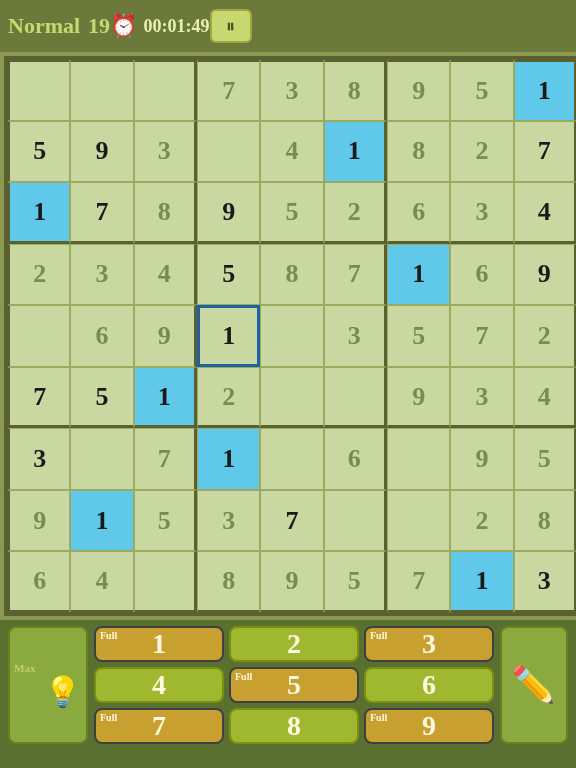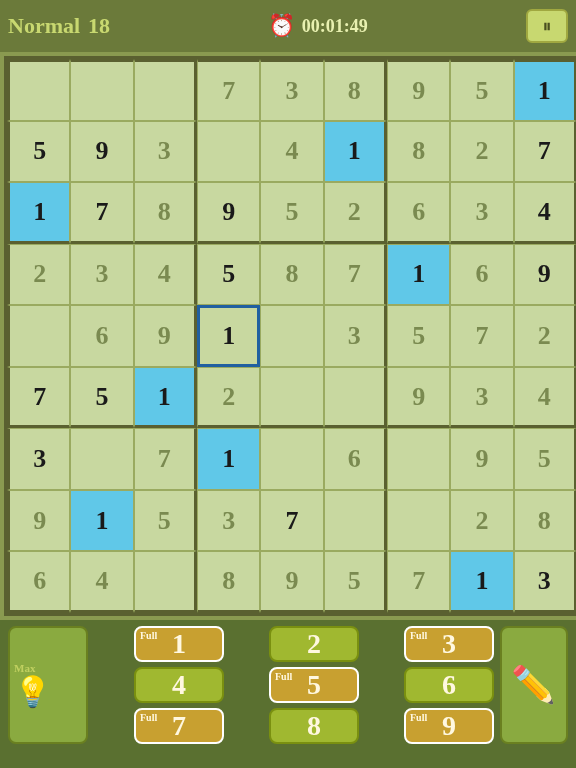--- a/index.html
+++ b/index.html
@@ -10,21 +10,20 @@
       font-family: Georgia, 'Times New Roman', serif;
       background: #6b7a3a;
     }
 
     
     #header {
       background: #6b7a3a;
       height: 52px;
       display: flex;
       align-items: center;
-      justify-content: space-between;
       padding: 0 8px;
     }
     #header-left {
       display: flex;
       align-items: baseline;
       gap: 8px;
     }
     #difficulty-label {
       color: #c8d870;
       font-size: 22px;
@@ -126,21 +125,21 @@
       gap: 6px;
       align-items: stretch;
     }
     #hint-button {
       background: #8aaa40;
       border: 2px solid #6a8020;
       border-radius: 8px;
       width: 80px;
       display: flex;
       flex-direction: column;
-      align-items: flex-start;
+      align-items: flex-end;
       justify-content: center;
       cursor: pointer;
       padding: 4px;
     }
     #hint-max-label {
       color: #c0d060;
       font-size: 11px;
       font-weight: bold;
       align-self: flex-start;
     }
@@ -150,33 +149,32 @@
     }
     #number-grid {
       display: grid;
       grid-template-columns: repeat(3, 1fr);
       grid-template-rows: repeat(3, 1fr);
       gap: 5px;
       flex: 1;
     }
     .num-btn {
       background: #c8a030;
-      border: 2px solid #ffffff;
+      border: 2px solid #404040;
       border-radius: 8px;
       display: flex;
       flex-direction: column;
       align-items: center;
       justify-content: center;
       cursor: pointer;
       position: relative;
       color: #fff8e0;
       font-size: 28px;
       font-weight: bold;
       font-family: Georgia, serif;
-      margin-left: 40px;
     }
     .num-btn.green {
       background: #a0b830;
       border-color: #7a9010;
     }
     .num-btn .full-label {
       position: absolute;
       top: 2px;
       left: 4px;
       font-size: 10px;
@@ -197,21 +195,21 @@
       font-size: 36px;
       color: #f0f0f0;
     }
   </style>
 </head>
 <body>
 
 <div id="header">
   <div id="header-left">
     <span id="difficulty-label">Normal</span>
-    <span id="puzzle-number">18</span>
+    <span id="puzzle-number">19</span>
   </div>
   <div id="timer-area">
     <span id="clock-icon">⏰</span>
     <span id="timer-display">00:01:49</span>
   </div>
   <div id="pause-button">
     <span id="pause-icon">⏸</span>
   </div>
 </div>
 

